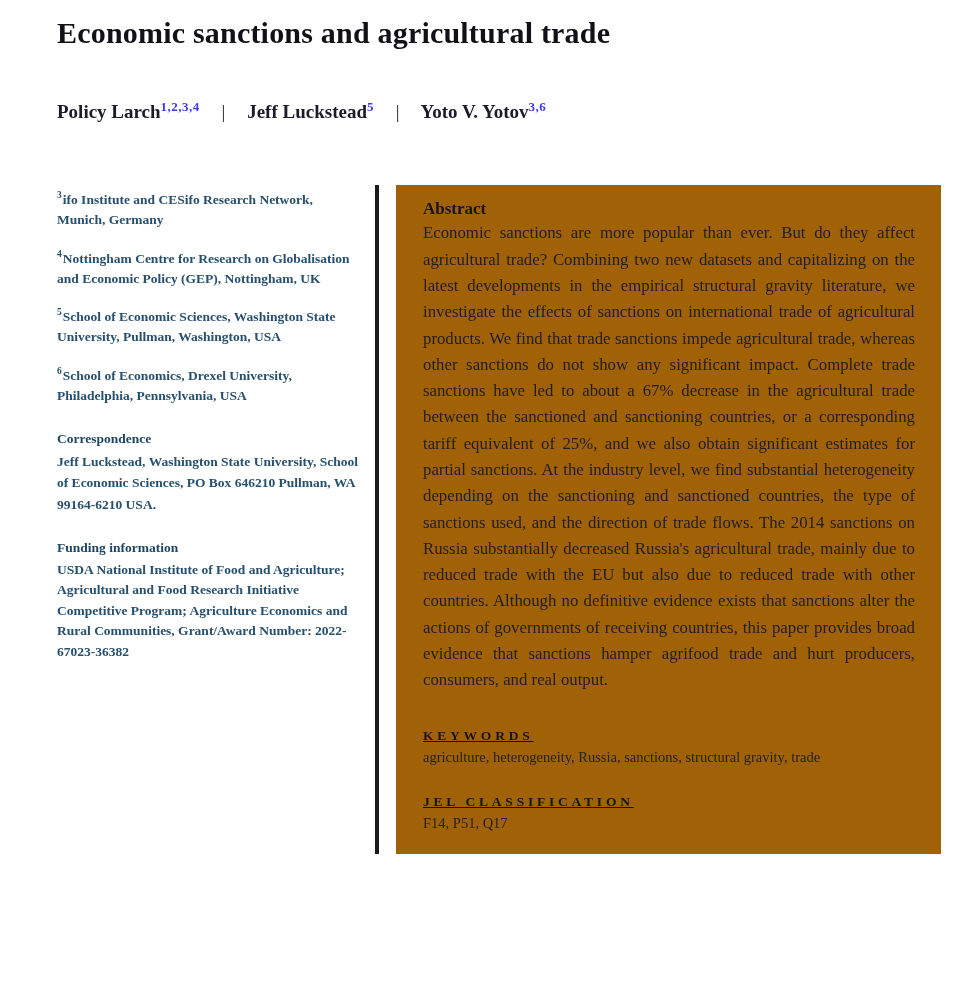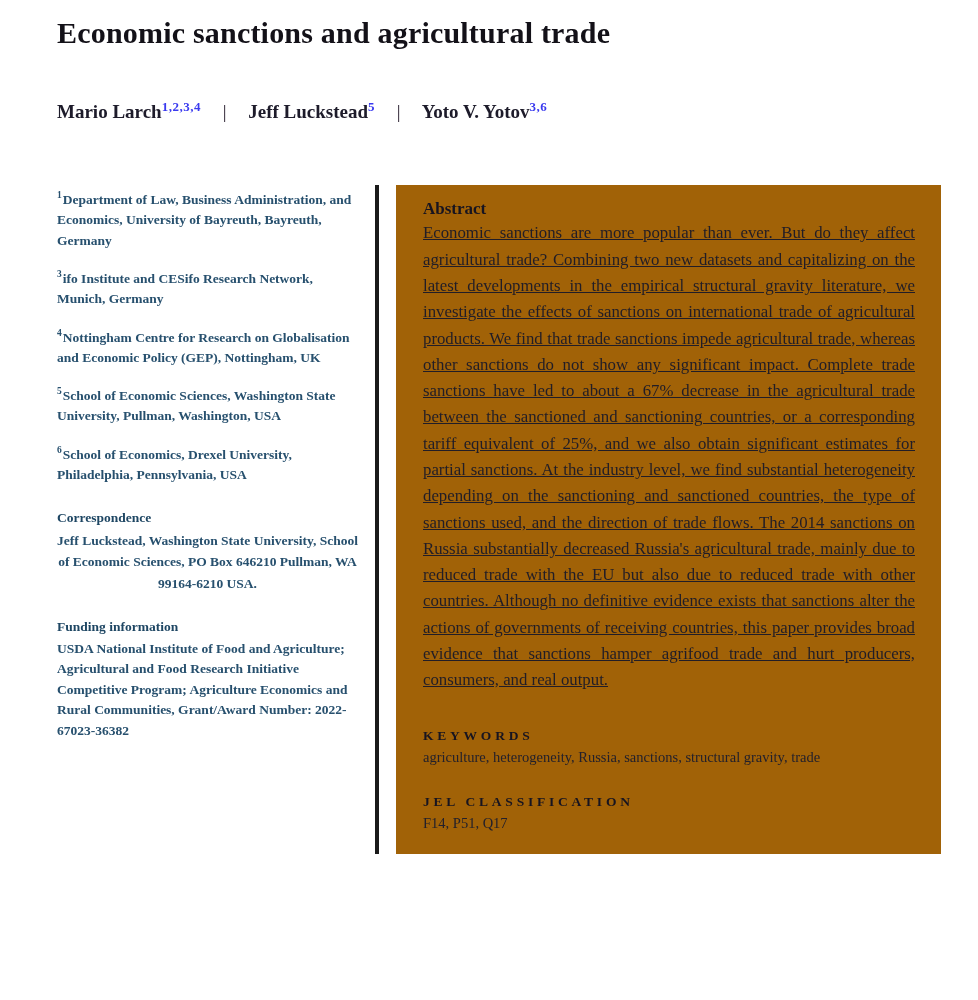--- a/index.html
+++ b/index.html
@@ -24,61 +24,60 @@
   .columns { display: flex; align-items: stretch; margin-top: 62px; }
 
   .left-col {
     width: 301px; padding-right: 17px; flex: none;
     font-size: 13.5px; line-height: 20.5px;
     color: #27506e; font-weight: bold;
   }
   .left-col p { margin: 0 0 13px 0; }
   .left-col sup { font-size: 9.5px; margin-right: 1px; }
   .sec-head { margin: 23px 0 1px 0 !important; color: #1e4663; }
-  .corr-text { margin-bottom: 0 !important; line-height: 21.5px; text-align: center; }
+  .corr-text { margin-bottom: 0 !important; line-height: 21.5px; }
   .email-line { margin-top: 0 !important; line-height: 21.5px; }
   .email-link { color: #2f5fd6; text-decoration: none; cursor: pointer; }
 
   .divider { width: 4px; background: #1a1a1a; flex: none; }
 
   .abstract-box {
     width: 545px; margin-left: 17px; flex: none; box-sizing: border-box;
     background: #a16207; padding: 14px 26px 22px 27px;
   }
   .abs-head { margin: 0; font-size: 17px; font-weight: bold; color: #171420; }
   .abs-text {
     margin: 1px 0 0 0; font-size: 16.8px; line-height: 26.3px;
-    text-align: justify; color: #211d27; text-decoration: underline;
+    text-align: justify; color: #211d27;
   }
   .kw-head, .jel-head {
     margin: 34px 0 5px 0; font-size: 13.5px; font-weight: bold;
-    letter-spacing: 0.28em; color: #171420;
+    letter-spacing: 0.28em; color: #171420; text-decoration: underline;
   }
   .jel-head { margin-top: 28px; }
   .kw-text, .jel-text { margin: 0; font-size: 14.5px; color: #23202b; }
 </style>
 </head>
 <body>
 
 <div class="page">
 
   <h1 class="title">Economic sanctions and agricultural trade</h1>
 
   <div class="authors">
-    <span class="author"><span>Mario Larch</span><sup>1,2,3,4</sup></span>
+    <span class="author"><span>Policy Larch</span><sup>1,2,3,4</sup></span>
     <span class="author-sep">|</span>
     <span class="author"><span>Jeff Luckstead</span><sup>5</sup></span>
     <span class="author-sep">|</span>
     <span class="author"><span>Yoto V. Yotov</span><sup>3,6</sup></span>
   </div>
 
   <div class="columns">
 
     <div class="left-col">
-      <p><sup>1</sup><span>Department of Law, Business Administration, and Economics, University of Bayreuth, Bayreuth, Germany</span></p>
       <p><sup>3</sup><span>ifo Institute and CESifo Research Network, Munich, Germany</span></p>
       <p><sup>4</sup><span>Nottingham Centre for Research on Globalisation and Economic Policy (GEP), Nottingham, UK</span></p>
       <p><sup>5</sup><span>School of Economic Sciences, Washington State University, Pullman, Washington, USA</span></p>
       <p><sup>6</sup><span>School of Economics, Drexel University, Philadelphia, Pennsylvania, USA</span></p>
 
       <p class="sec-head">Correspondence</p>
       <p class="corr-text">Jeff Luckstead, Washington State University, School of Economic Sciences, PO Box 646210 Pullman, WA 99164-6210 USA.</p>
 
       <p class="sec-head">Funding information</p>
       <p>USDA National Institute of Food and Agriculture; Agricultural and Food Research Initiative Competitive Program; Agriculture Economics and Rural Communities, Grant/Award Number: 2022-67023-36382</p>

